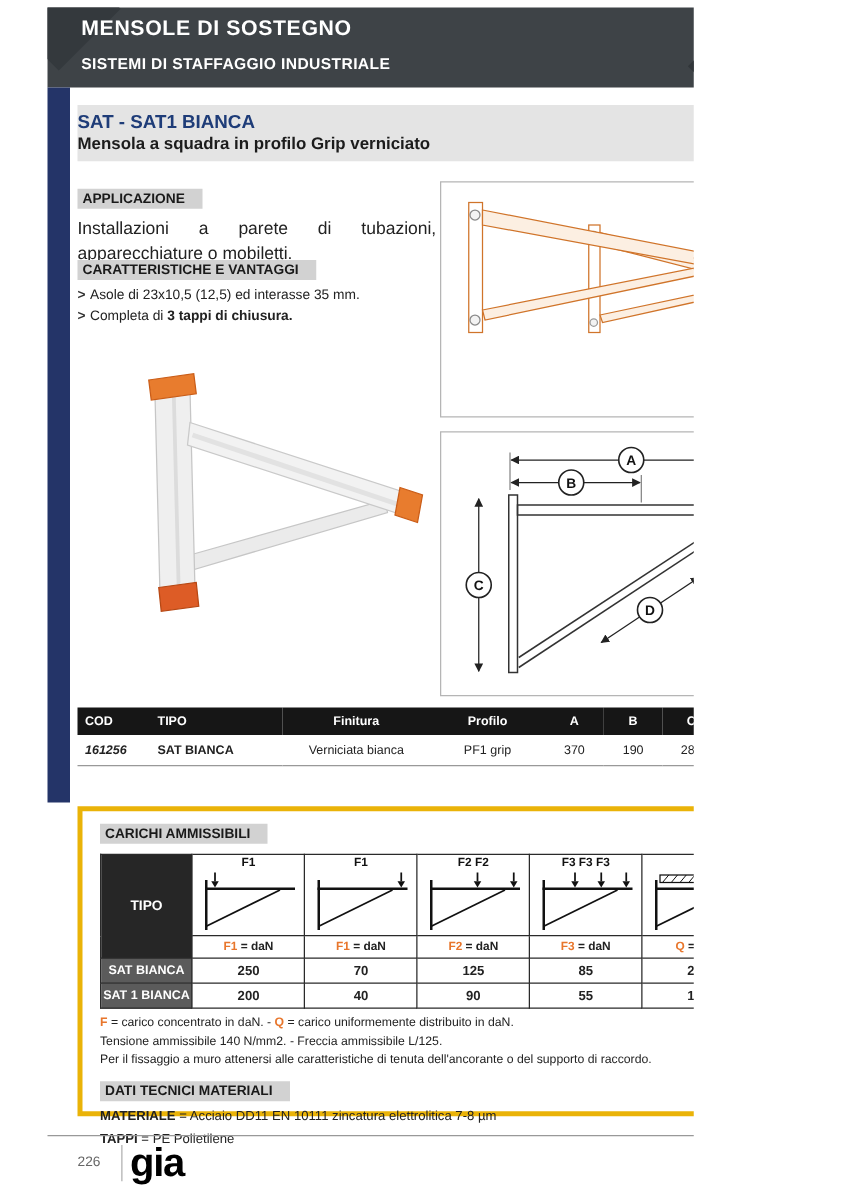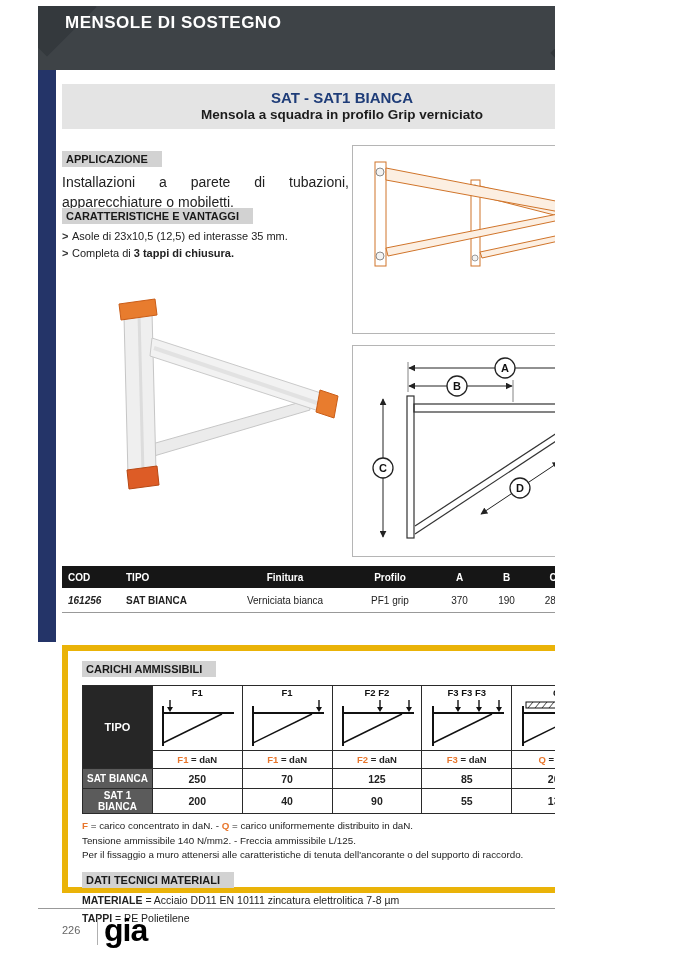--- a/index.html
+++ b/index.html
@@ -16,21 +16,21 @@
   .deco-d3 { right:56px; top:26px; width:42px; height:42px; background:#31363a; transform:rotate(45deg); }
   .header-title { position:absolute; left:27px; top:7px; color:#fff; font-size:17px;
                   font-weight:bold; letter-spacing:.5px; }
   .header-subtitle { position:absolute; left:27px; top:38px; color:#fff; font-size:12.5px;
                      font-weight:bold; letter-spacing:.3px; }
 
   .left-bar { position:absolute; left:38px; top:70px; width:18px; height:572px; background:#243468; }
 
   
   .product-header { position:absolute; left:62px; top:84px; width:560px; height:45px;
-                    background:#e4e4e4; text-align:center; }
+                    background:#e4e4e4; text-align:left; }
   .product-title { margin-top:5px; color:#1e3c78; font-size:15px; font-weight:bold; }
   .product-subtitle { color:#1c1c1c; font-size:13.5px; font-weight:bold; margin-top:1px; }
 
   
   .sec-label { display:inline-block; background:#d2d2d2; color:#1a1a1a; font-size:11px;
                font-weight:bold; padding:2px 14px 2px 4px; }
   .applicazione { position:absolute; left:62px; top:149px; width:287px; }
   .body-text { margin-top:6px; font-size:14px; color:#222; text-align:justify; line-height:1.4; }
   .caratteristiche { position:absolute; left:62px; top:206px; width:289px; }
   .bullets { margin-top:5px; }
@@ -53,21 +53,21 @@
                border-bottom:1px solid #999; }
   .dim-table th { background:#161616; color:#fff; font-size:10px; font-weight:bold; height:20px; }
   .dim-table td { font-size:10px; height:22px; text-align:center; }
   .dim-table .al { text-align:left; padding-left:6px; }
   .dim-table tbody tr:nth-child(2) { background:#e2e2e2; }
   .cod-cell { font-style:italic; font-weight:bold; font-size:10.5px; }
   .tipo-cell-dim { font-weight:bold; }
 
   
   .carichi-box { position:absolute; left:62px; top:645px; width:560px; height:248px;
-                 border:6px solid #eab308; background:#fff; box-sizing:border-box; padding:8px 14px; }
+                 border:4px solid #eab308; background:#fff; box-sizing:border-box; padding:8px 14px; }
   .loads-table { border-collapse:collapse; margin:8px auto 0; table-layout:fixed; }
   .loads-table td { border:1px solid #2a2a2a; }
   .lt-tipo { background:#262626; color:#fff; font-weight:bold; font-size:11px;
              text-align:center; vertical-align:middle; }
   .lt-diagram { height:62px; background:#fff; text-align:center; vertical-align:top; padding-top:1px; }
   .top-label { font-size:9.5px; font-weight:bold; color:#111; height:12px; line-height:12px; }
   .lt-legend { height:15px; font-size:9.5px; font-weight:bold; text-align:center; background:#fff; }
   .orange { color:#e8762c; font-weight:bold; }
   .lt-name { background:#5b5b5b; color:#fff; font-weight:bold; font-size:10px;
              text-align:center; height:17px; }
@@ -94,20 +94,21 @@
 <body>
 
 <div class="page">
 
   <div class="header">
     <div class="deco deco-d1"></div>
     <div class="deco deco-blue"></div>
     <div class="deco deco-d2"></div>
     <div class="deco deco-d3"></div>
     <div class="header-title">MENSOLE DI SOSTEGNO</div>
+    <div class="header-subtitle">SISTEMI DI STAFFAGGIO INDUSTRIALE</div>
   </div>
 
   <div class="left-bar"></div>
 
   <div class="product-header">
     <div class="product-title">SAT - SAT1 BIANCA</div>
     <div class="product-subtitle">Mensola a squadra in profilo Grip verniciato</div>
   </div>
 
   <div class="applicazione">

